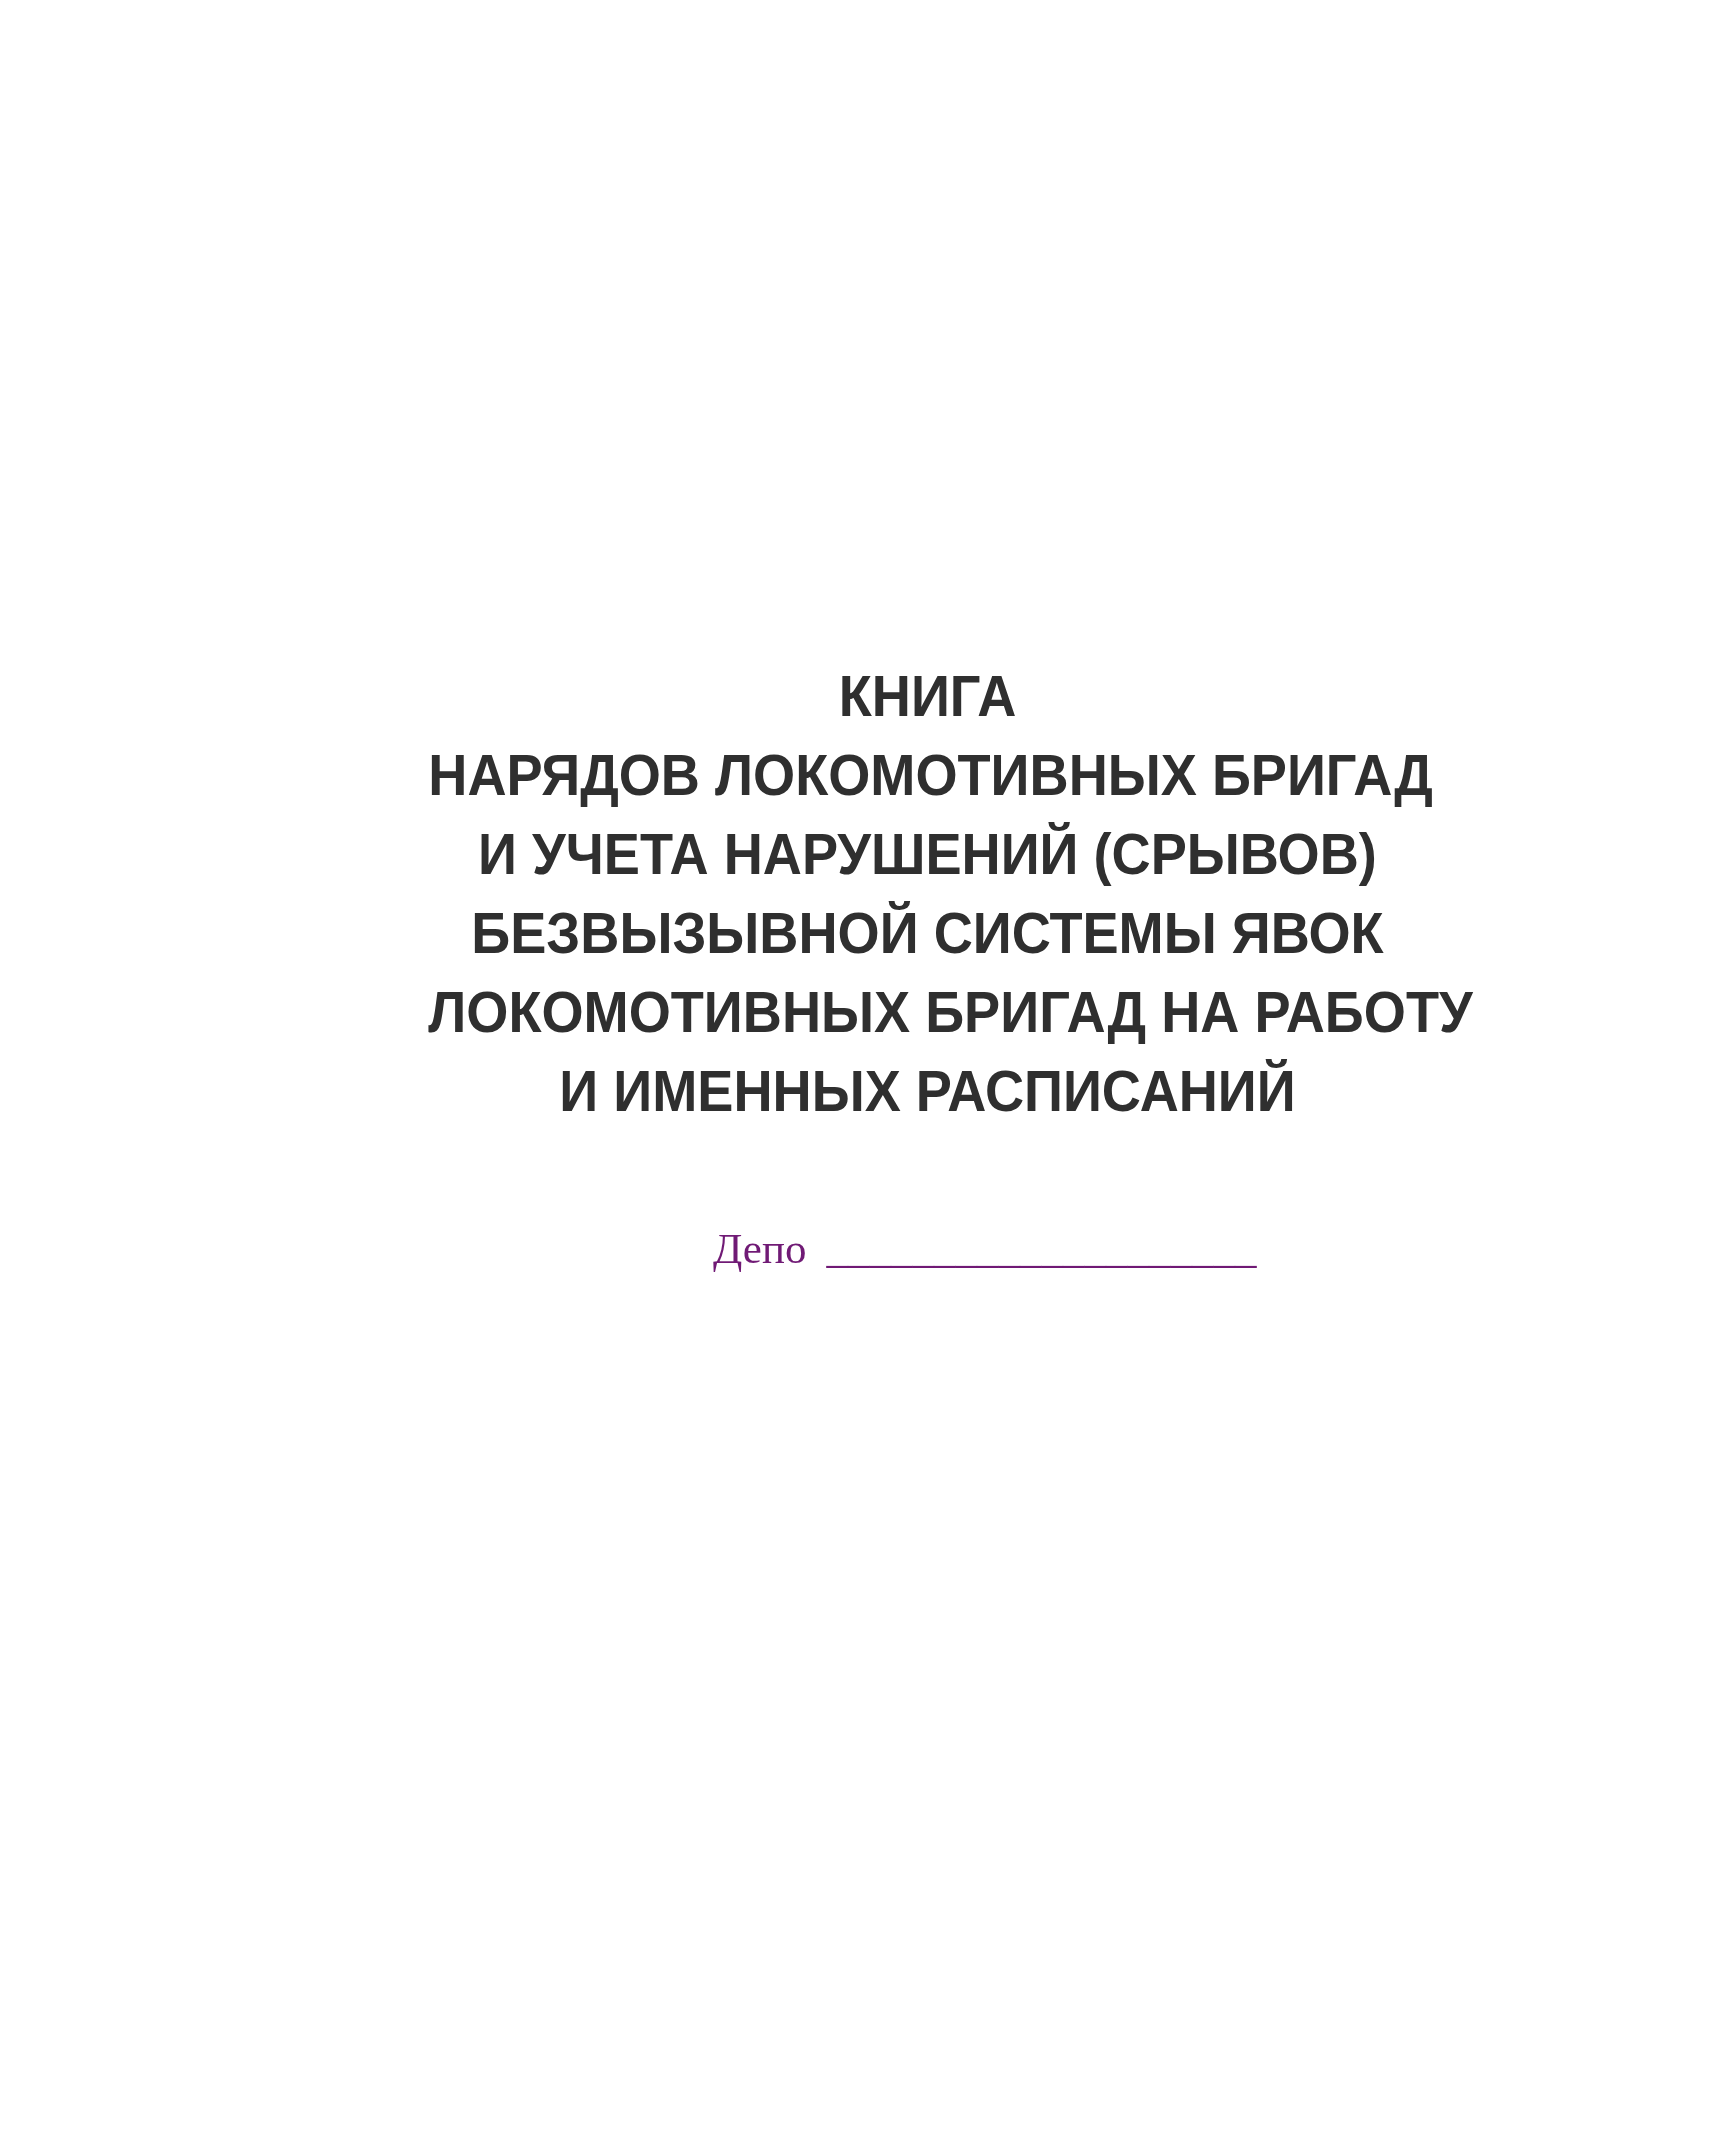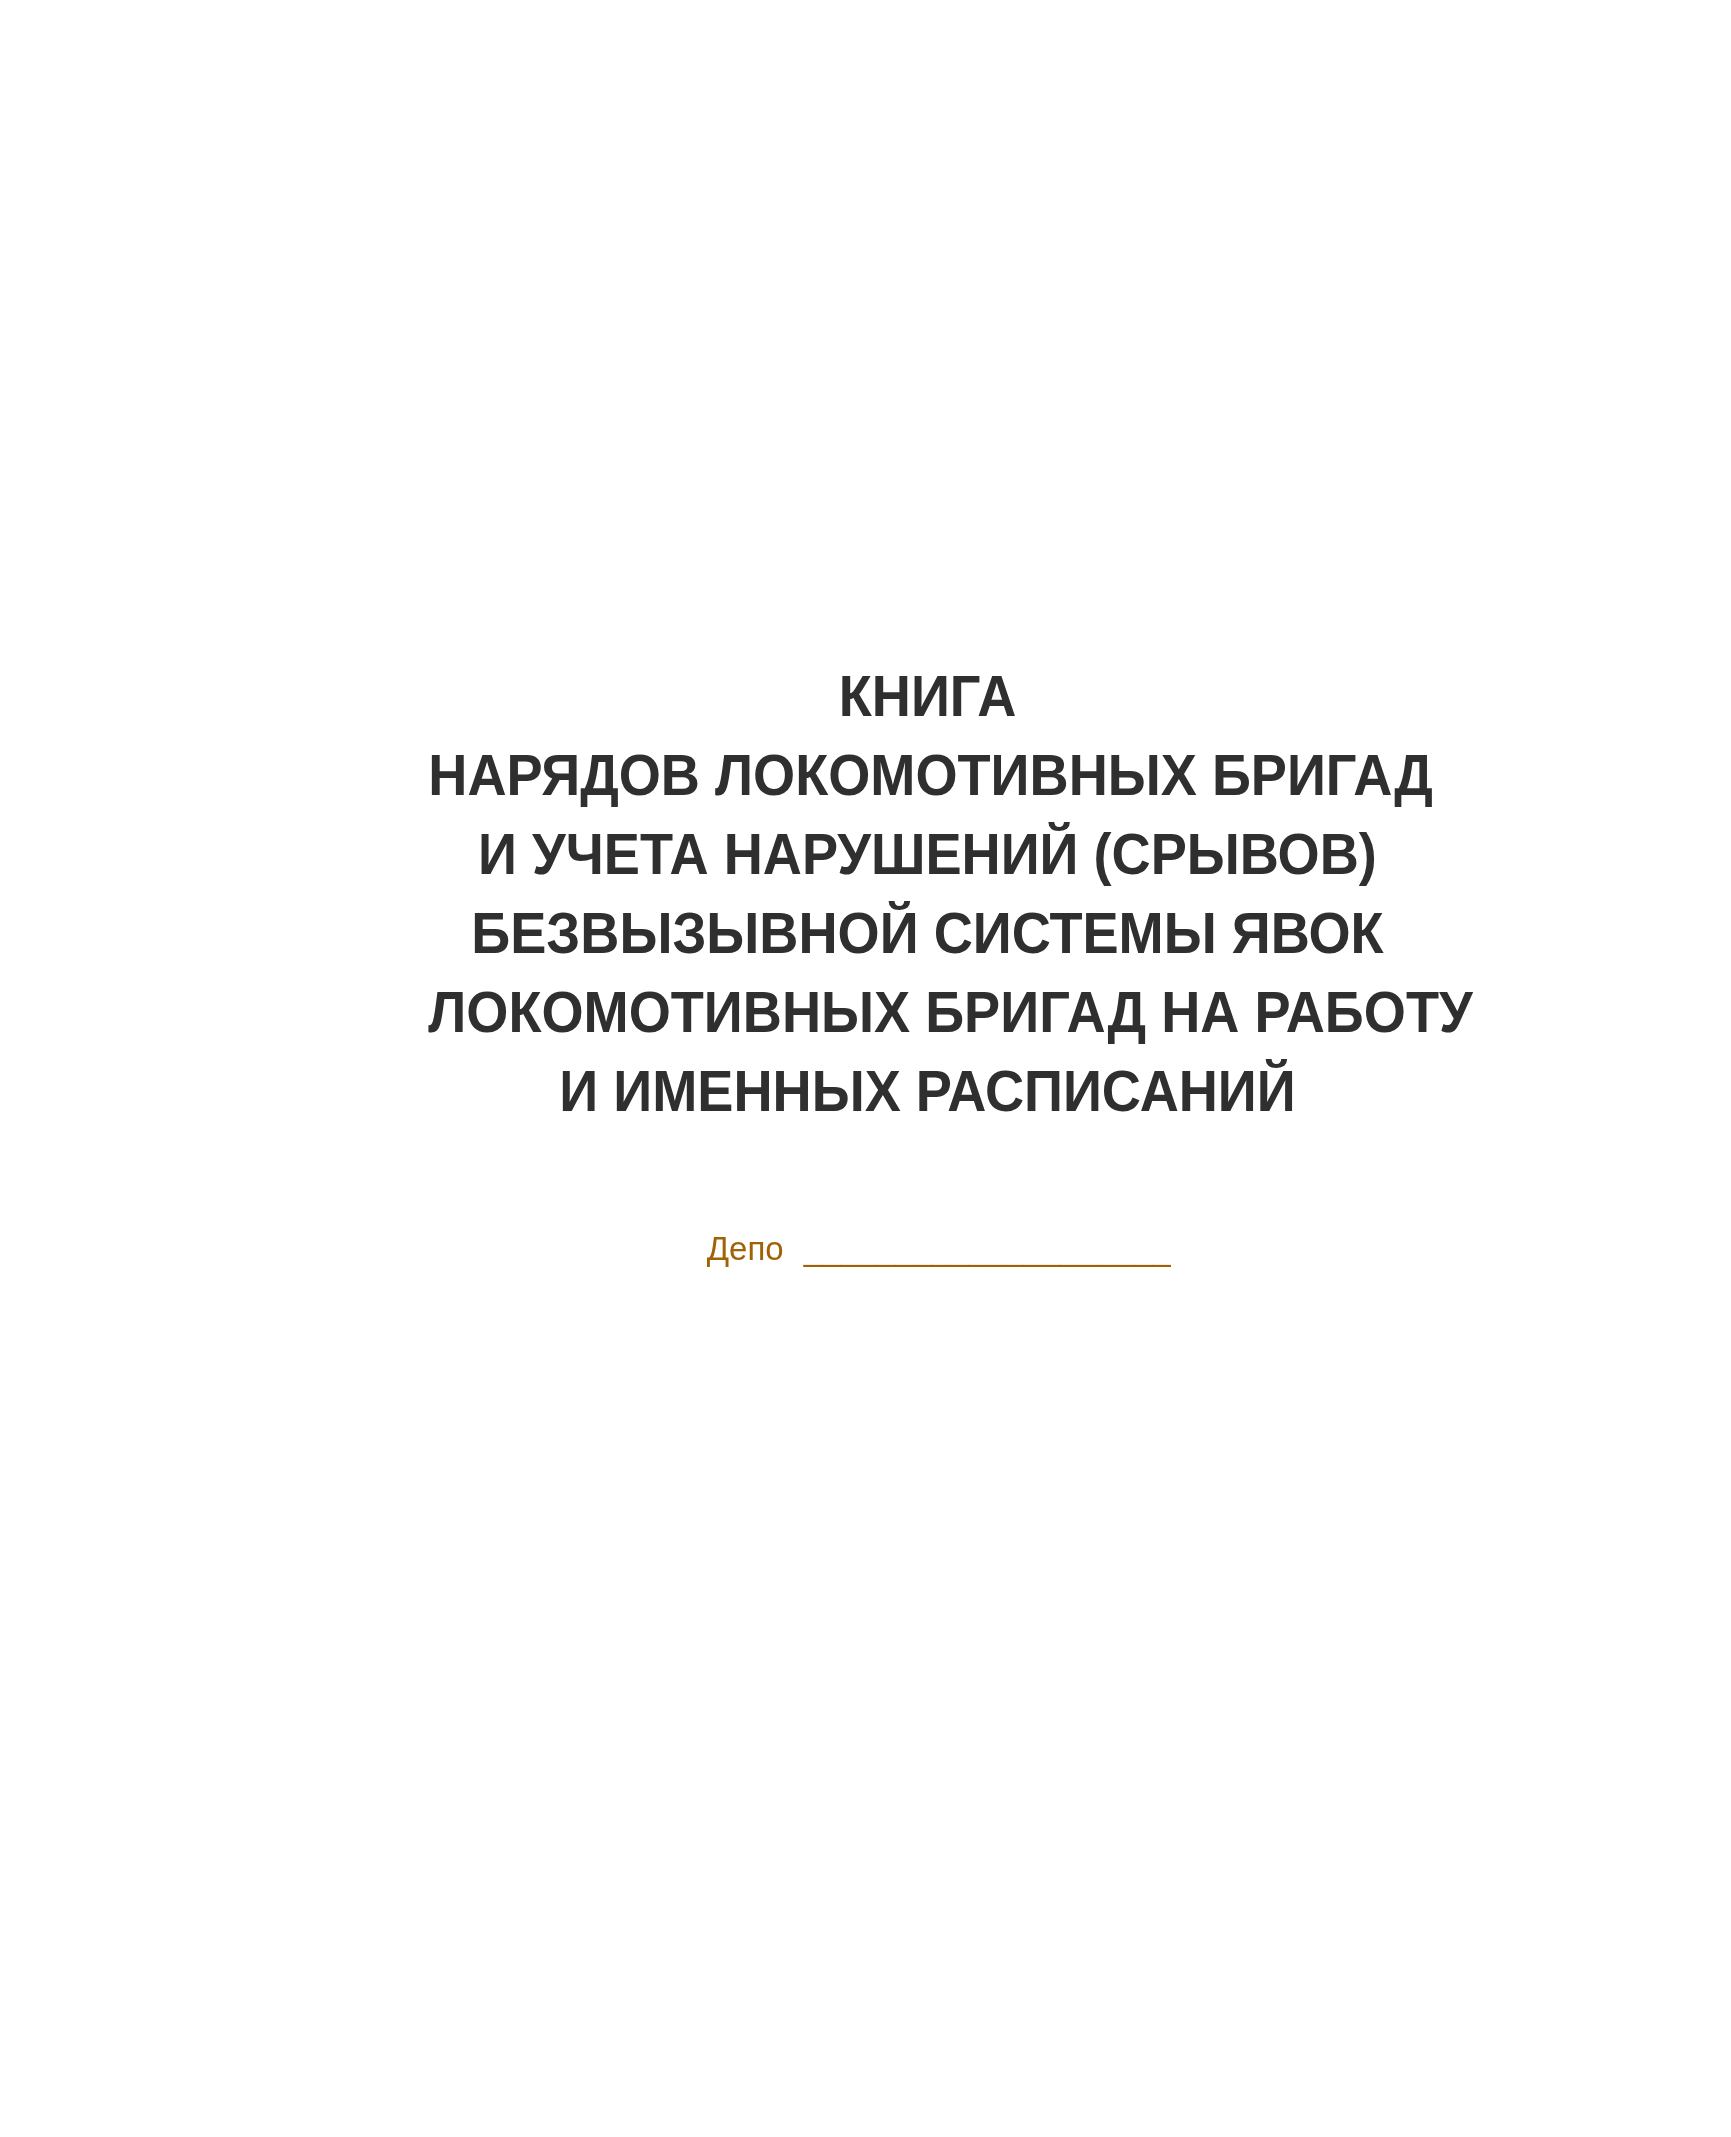--- a/index.html
+++ b/index.html
@@ -31,24 +31,24 @@
     font-weight: bold;
     font-size: 57px;
     line-height: 79px;
     color: #2f2f2f;
     transform: scaleX(0.95);
     transform-origin: 50% 0%;
     white-space: nowrap;
   }
   .form-line {
     position: absolute;
-    font-family: Liberation Sans, sans-serif;
-    font-size: 33px;
+    font-family: Liberation Serif, serif;
+    font-size: 43px;
     line-height: 33px;
-    color: #a16207;
+    color: #701a75;
     white-space: pre;
   }
   .form-line-depot {
     left: 670px;
     top: 1183px;
   }
   .form-line-railway {
     left: 519px;
     top: 1257px;
   }

